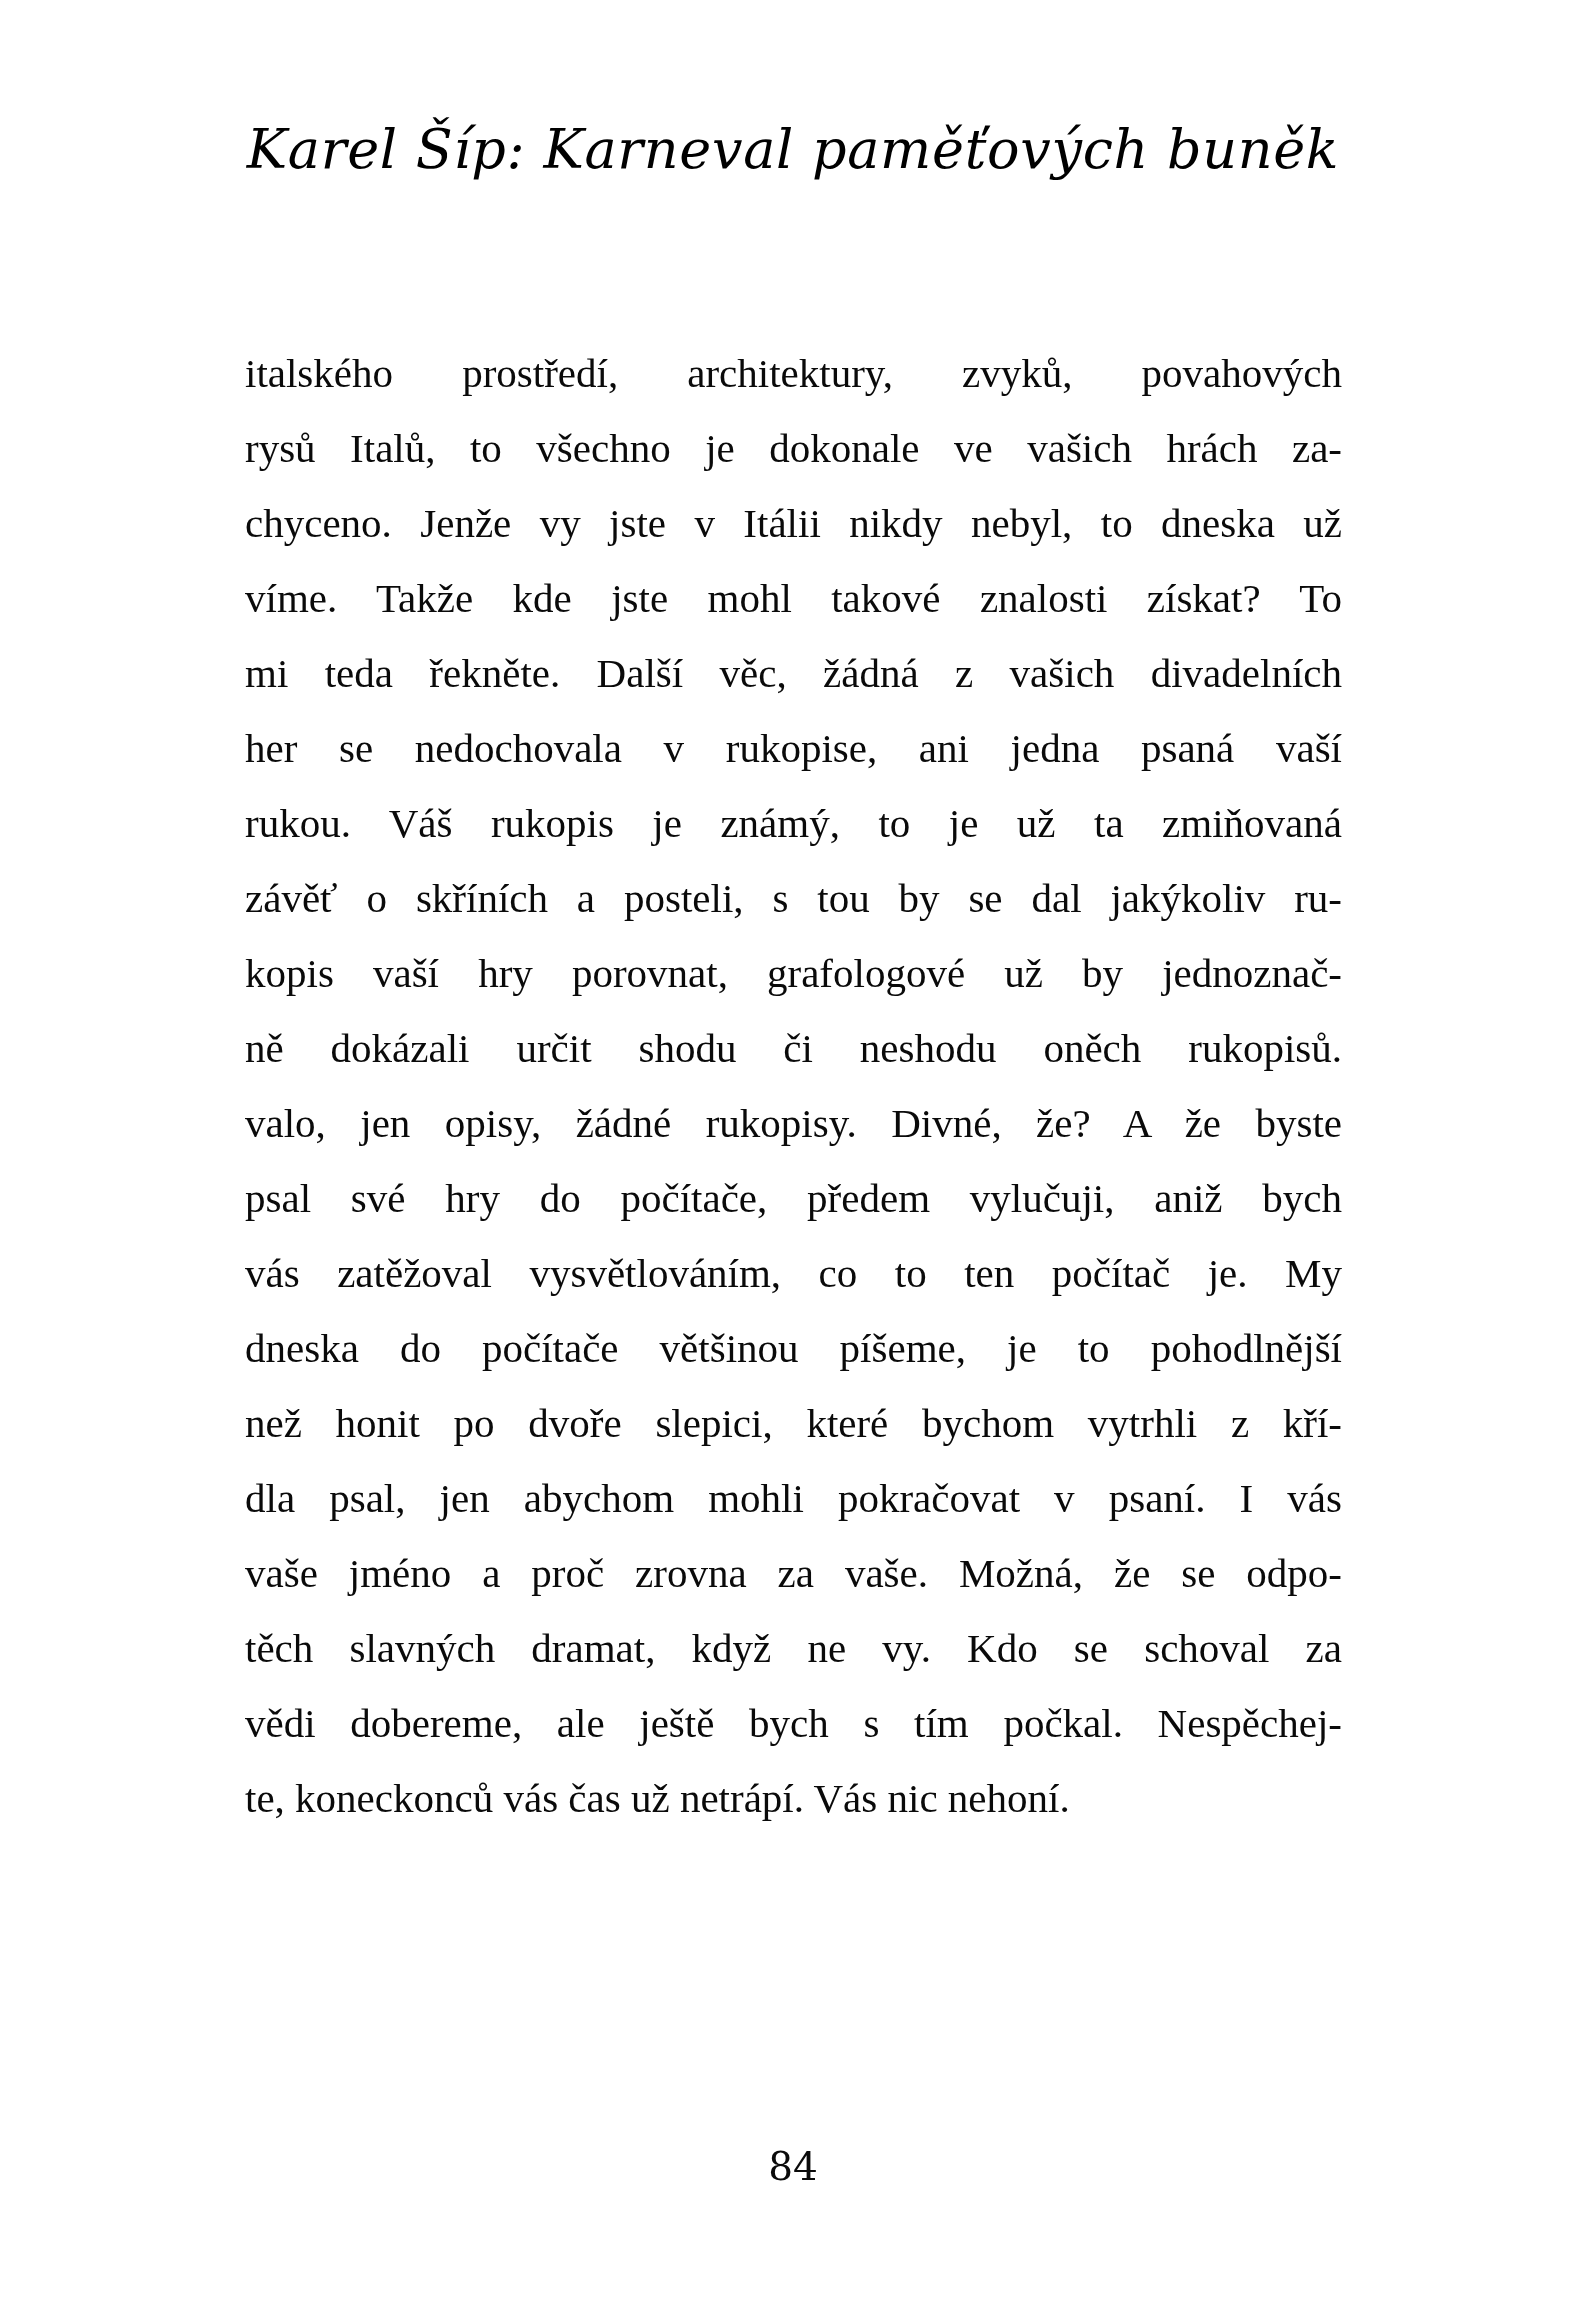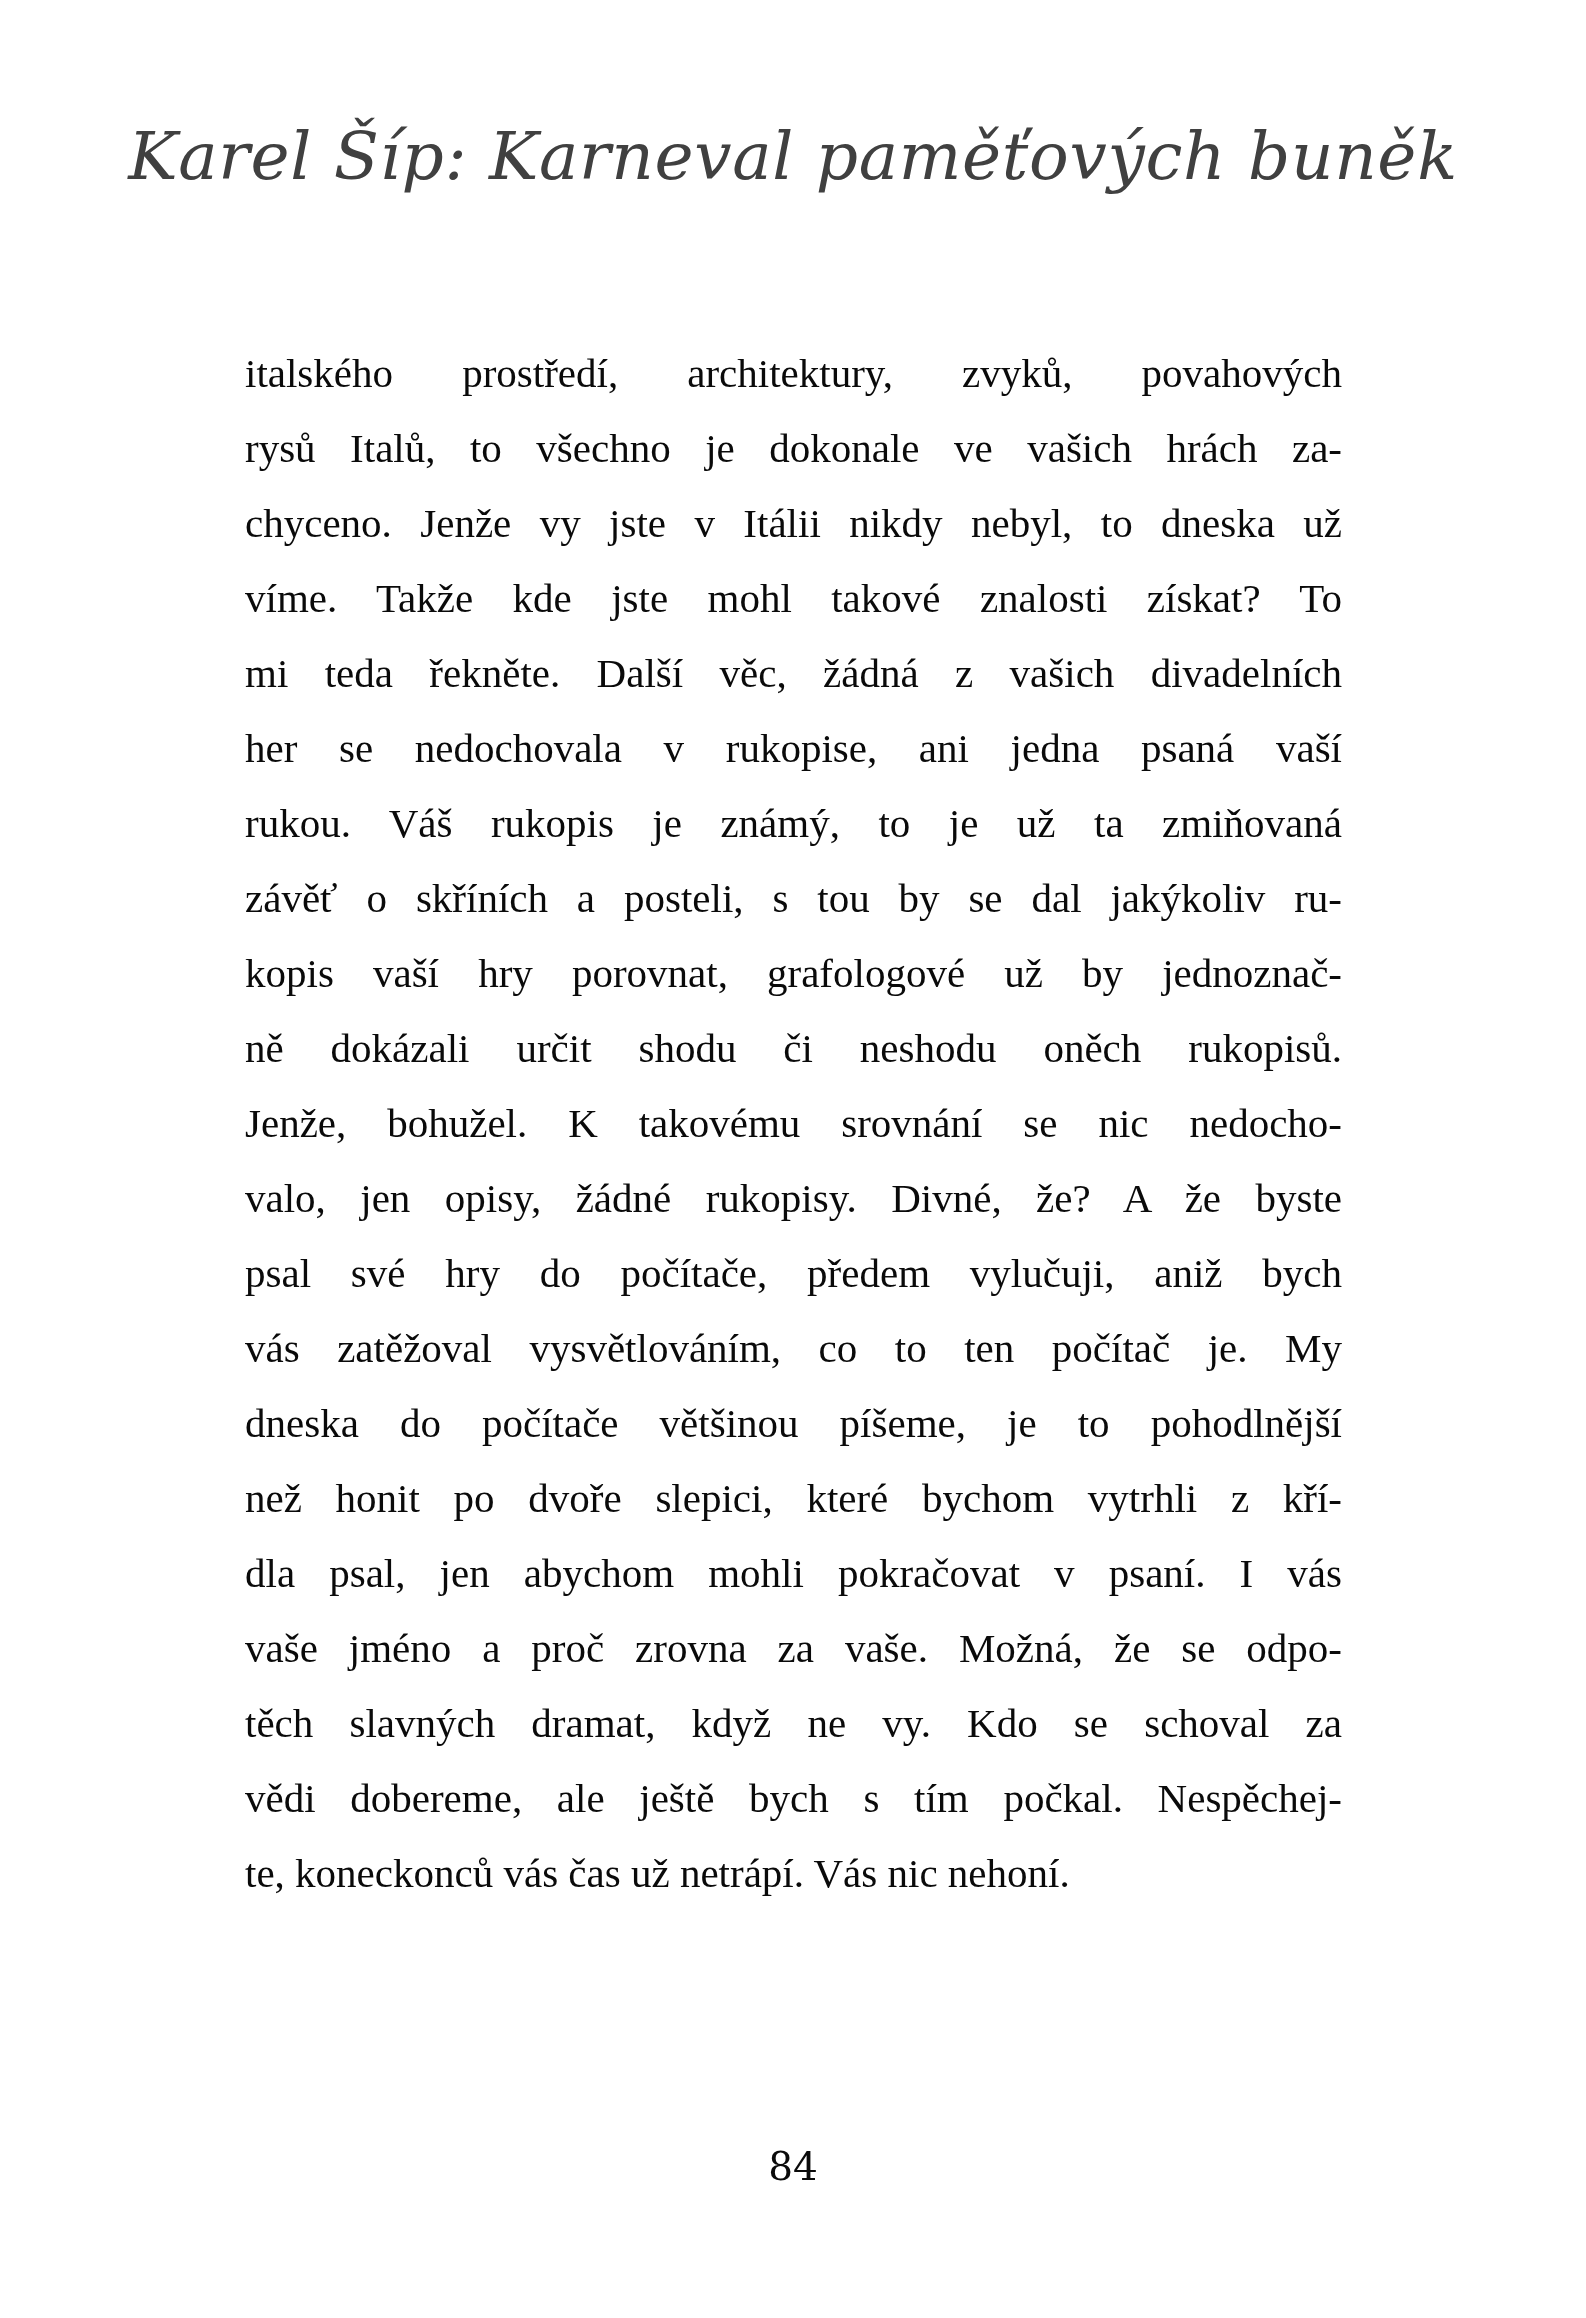--- a/index.html
+++ b/index.html
@@ -18,23 +18,23 @@
   }
   .running-header {
     position: absolute;
     top: 118px;
     left: 0;
     width: 100%;
     text-align: center;
     font-family: "DejaVu Serif", serif;
     font-style: italic;
     font-weight: 500;
-    font-size: 66px;
+    font-size: 54px;
     letter-spacing: 0.7px;
-    color: #404040;
+    color: #000000;
   }
   .body-text {
     position: absolute;
     left: 245px;
     top: 336px;
     width: 1097px;
   }
   .line {
     font-size: 41px;
     line-height: 75px;
@@ -70,21 +70,20 @@
     <div class="line">italského prostředí, architektury, zvyků, povahových</div>
     <div class="line">rysů Italů, to všechno je dokonale ve vašich hrách za-</div>
     <div class="line">chyceno. Jenže vy jste v Itálii nikdy nebyl, to dneska už</div>
     <div class="line">víme. Takže kde jste mohl takové znalosti získat? To</div>
     <div class="line">mi teda řekněte. Další věc, žádná z vašich divadelních</div>
     <div class="line">her se nedochovala v rukopise, ani jedna psaná vaší</div>
     <div class="line">rukou. Váš rukopis je známý, to je už ta zmiňovaná</div>
     <div class="line">závěť o skříních a posteli, s tou by se dal jakýkoliv ru-</div>
     <div class="line">kopis vaší hry porovnat, grafologové už by jednoznač-</div>
     <div class="line">ně dokázali určit shodu či neshodu oněch rukopisů.</div>
-    <div class="line">Jenže, bohužel. K takovému srovnání se nic nedocho-</div>
     <div class="line">valo, jen opisy, žádné rukopisy. Divné, že? A že byste</div>
     <div class="line">psal své hry do počítače, předem vylučuji, aniž bych</div>
     <div class="line">vás zatěžoval vysvětlováním, co to ten počítač je. My</div>
     <div class="line">dneska do počítače většinou píšeme, je to pohodlnější</div>
     <div class="line">než honit po dvoře slepici, které bychom vytrhli z kří-</div>
     <div class="line">dla psal, jen abychom mohli pokračovat v psaní. I vás</div>
     <div class="line">vaše jméno a proč zrovna za vaše. Možná, že se odpo-</div>
     <div class="line">těch slavných dramat, když ne vy. Kdo se schoval za</div>
     <div class="line">vědi dobereme, ale ještě bych s tím počkal. Nespěchej-</div>
     <div class="line last">te, koneckonců vás čas už netrápí. Vás nic nehoní.</div>

